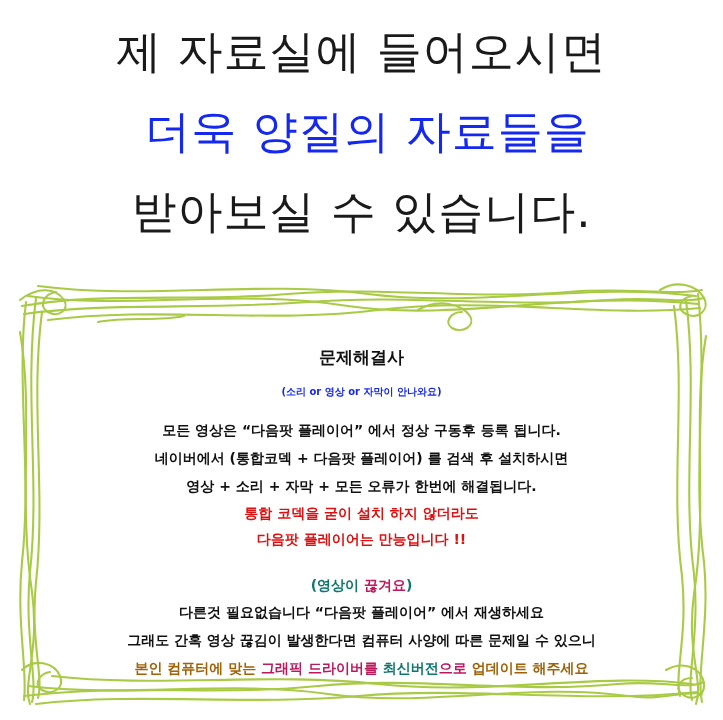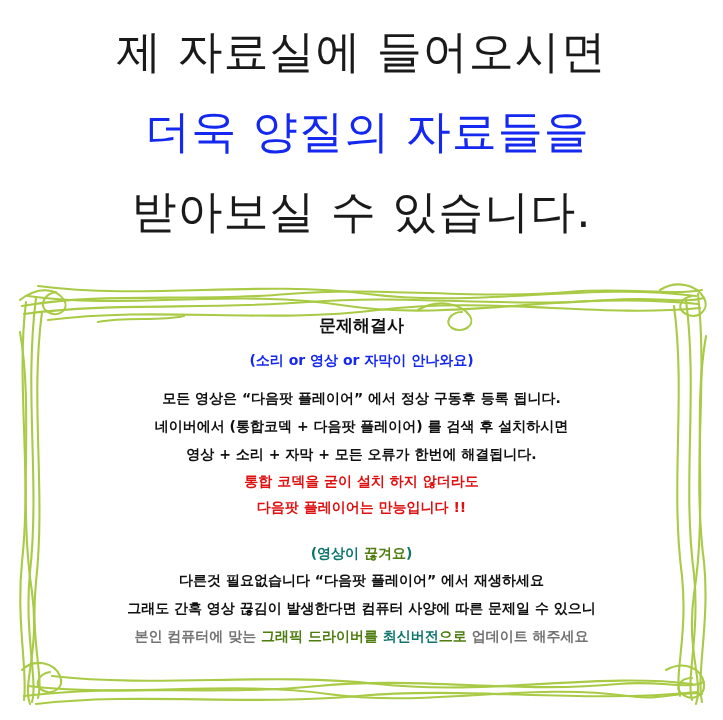--- a/index.html
+++ b/index.html
@@ -60,27 +60,27 @@
     top: 272px;
     width: 707px;
     height: 440px;
     text-align: center;
   }
   .c-title {
     font-family: "DejaVu Sans", sans-serif;
     font-weight: bold;
     font-size: 17px;
     color: #111111;
-    margin-top: 42px;
+    margin-top: 74px;
     line-height: 22px;
   }
   .c-sub {
     font-family: "DejaVu Sans", sans-serif;
     font-weight: bold;
-    font-size: 14px;
+    font-size: 10px;
     color: #1428f0;
     margin-top: 14px;
     line-height: 20px;
   }
   .c-line {
     font-family: "DejaVu Sans", sans-serif;
     font-weight: bold;
     font-size: 14px;
     color: #111111;
     line-height: 28px;
@@ -92,22 +92,22 @@
   .c-line.first { margin-top: 14px; }
   .c-sub2 {
     font-family: "DejaVu Sans", sans-serif;
     font-weight: bold;
     font-size: 14px;
     color: #1428f0;
     line-height: 26px;
     margin-top: 20px;
   }
   .mix { white-space: nowrap; }
-  .mix .blk { color: #737373; }
-  .mix .red { color: #4d7c0f; }
+  .mix .blk { color: #a16207; }
+  .mix .red { color: #be185d; }
   .mix .blu { color: #0f766e; }
 </style>
 </head>
 <body>
 
 <div class="page">
 
   <div class="headline">
     <div class="headline-line l1">제 자료실에 들어오시면</div>
     <div class="headline-line l2">더욱 양질의 자료들을</div>

